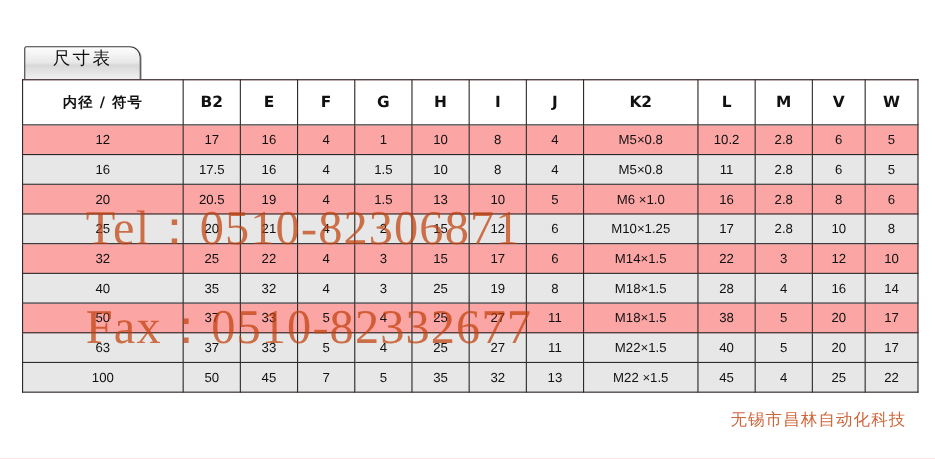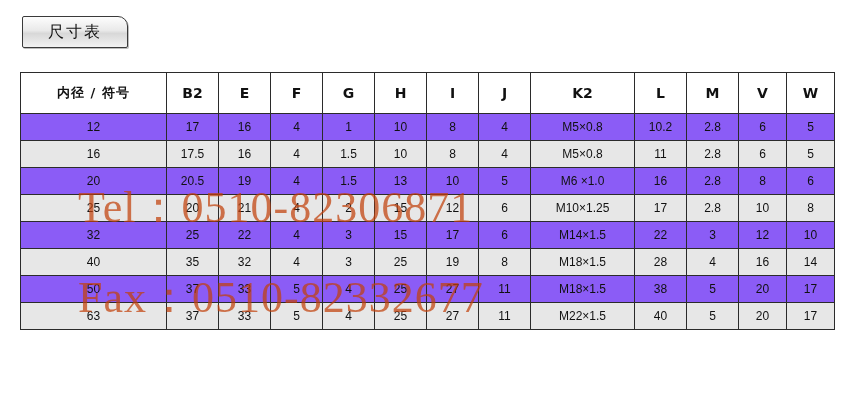--- a/index.html
+++ b/index.html
@@ -17,49 +17,48 @@
   .page {
     position: relative;
     width: 850px;
     height: 417px;
     box-sizing: border-box;
   }
   
   .title-tab {
     position: absolute;
     left: 22px;
-    top: 16px;
+    top: 42px;
     width: 104px;
     height: 30px;
     background: linear-gradient(to bottom, #fdfdfd 0%, #e9e9e9 45%, #d8d8d8 55%, #f2f2f2 100%);
     border: 1px solid #3a3a3a;
     border-radius: 2px 10px 2px 2px;
     display: flex;
-    align-items: center;
     justify-content: center;
     box-shadow: 1px 1px 0 #bdbdbd;
   }
   .title-tab span {
     font-size: 16px;
     letter-spacing: 2px;
     color: #111;
     font-family: "DejaVu Sans", sans-serif;
   }
   
   .table-wrap {
     position: absolute;
     left: 20px;
     top: 72px;
     width: 810px;
   }
   table.spec {
     border-collapse: collapse;
     width: 810px;
     table-layout: fixed;
-    background: #8b5cf6;
+    background: #fca5a5;
     padding-left: 40px;
   }
   table.spec th, table.spec td {
     border: 1px solid #2b2b2b;
     text-align: center;
     font-size: 12px;
     color: #111;
     height: 26px;
     padding: 0;
     font-family: "Liberation Sans", sans-serif;
@@ -283,20 +282,36 @@
           <td>4</td>
           <td>25</td>
           <td>27</td>
           <td>11</td>
           <td>M22×1.5</td>
           <td>40</td>
           <td>5</td>
           <td>20</td>
           <td>17</td>
         </tr>
+        <tr class="alt">
+          <td class="first-col">100</td>
+          <td>50</td>
+          <td>45</td>
+          <td>7</td>
+          <td>5</td>
+          <td>35</td>
+          <td>32</td>
+          <td>13</td>
+          <td>M22 ×1.5</td>
+          <td>45</td>
+          <td>4</td>
+          <td>25</td>
+          <td>22</td>
+        </tr>
       </tbody>
     </table>
   </div>
 
   <div class="watermark wm-tel">Tel：0510-82306871</div>
   <div class="watermark wm-fax">Fax：0510-82332677</div>
+  <div class="watermark wm-company">无锡市昌林自动化科技</div>
 
 </div>
 
 </body></html>

